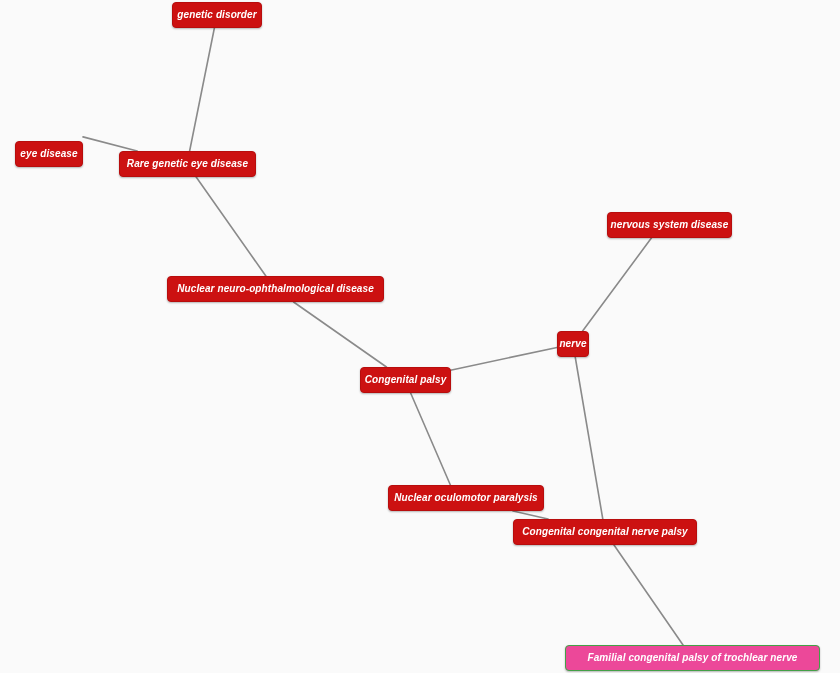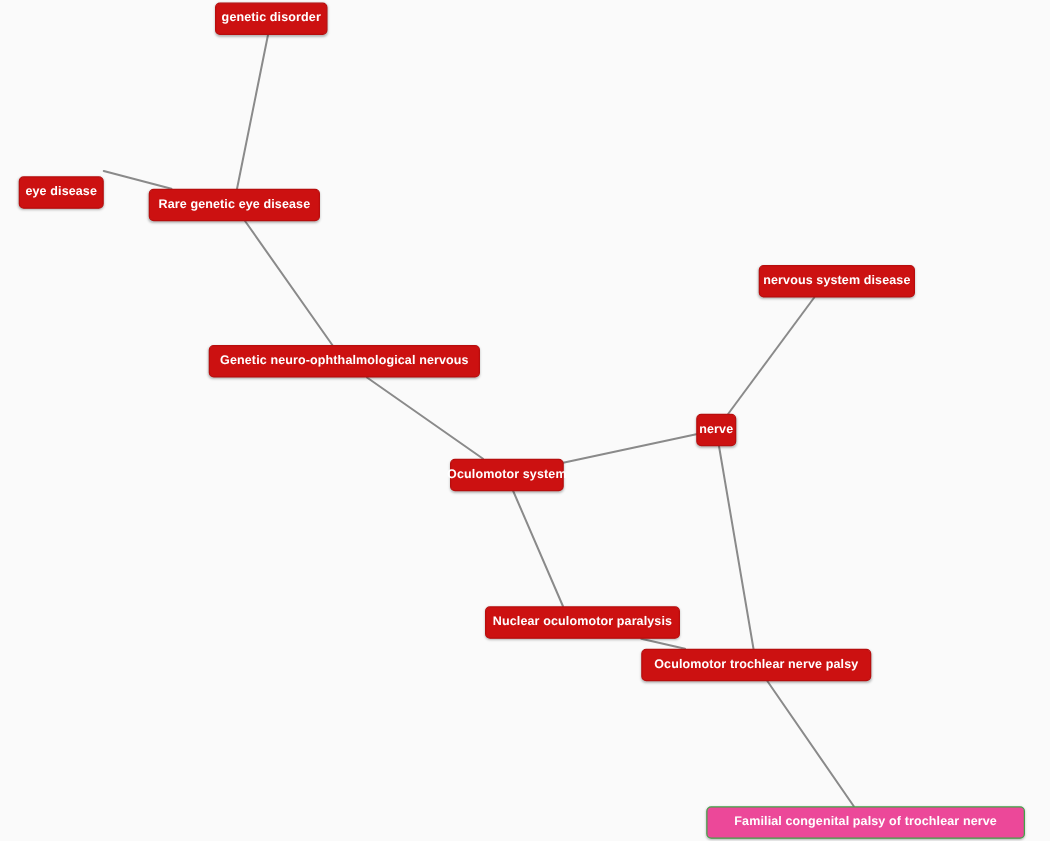--- a/index.html
+++ b/index.html
@@ -29,20 +29,21 @@
     width: 840px;
     height: 673px;
     pointer-events: none;
   }
   #node-layer {
     position: absolute;
     left: 0;
     top: 0;
     width: 840px;
     height: 673px;
+    font-style: italic;
   }
   .node {
     position: absolute;
     box-sizing: border-box;
     display: flex;
     align-items: center;
     justify-content: center;
     border-radius: 4px;
     color: #ffffff;
     font-size: 10px;
@@ -87,34 +88,34 @@
       <div class="node node-red" style="left: 172px; top: 2px; width: 90px; height: 26px;">
         <span class="node-label">genetic disorder</span>
       </div>
       <div class="node node-red" style="left: 15px; top: 115px; width: 68px; height: 26px; margin-top: 26px;">
         <span class="node-label">eye disease</span>
       </div>
       <div class="node node-red" style="left: 119px; top: 151px; width: 137px; height: 26px;">
         <span class="node-label">Rare genetic eye disease</span>
       </div>
       <div class="node node-red" style="left: 167px; top: 276px; width: 217px; height: 26px;">
-        <span class="node-label">Genetic neuro-ophthalmological nervous</span>
+        <span class="node-label">Nuclear neuro-ophthalmological disease</span>
       </div>
       <div class="node node-red" style="left: 607px; top: 212px; width: 125px; height: 26px;">
         <span class="node-label">nervous system disease</span>
       </div>
       <div class="node node-red" style="left: 557px; top: 331px; width: 32px; height: 26px;">
         <span class="node-label">nerve</span>
       </div>
       <div class="node node-red" style="left: 360px; top: 367px; width: 91px; height: 26px;">
-        <span class="node-label">Oculomotor system</span>
+        <span class="node-label">Congenital palsy</span>
       </div>
       <div class="node node-red" style="left: 388px; top: 485px; width: 156px; height: 26px;">
         <span class="node-label">Nuclear oculomotor paralysis</span>
       </div>
       <div class="node node-red" style="left: 513px; top: 519px; width: 184px; height: 26px;">
-        <span class="node-label">Oculomotor trochlear nerve palsy</span>
+        <span class="node-label">Congenital congenital nerve palsy</span>
       </div>
       <div class="node node-green" style="left: 565px; top: 645px; width: 255px; height: 26px;">
         <span class="node-label">Familial congenital palsy of trochlear nerve</span>
       </div>
     </div>
 </div>
 
 </body></html>

